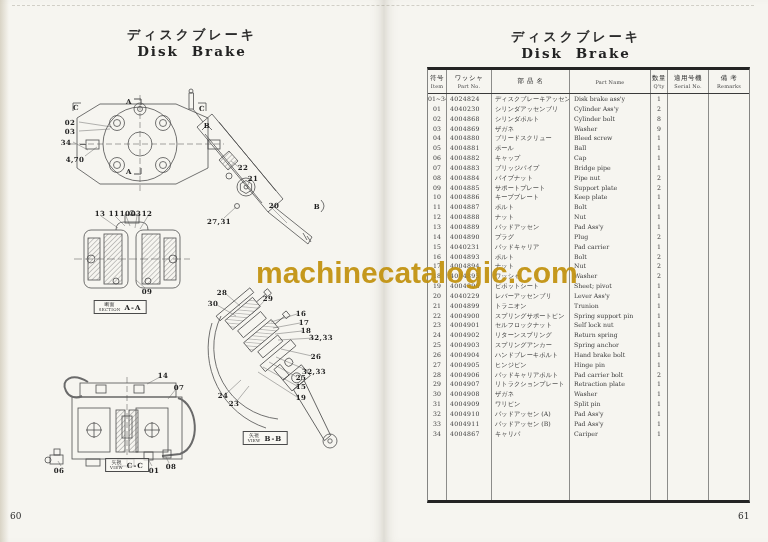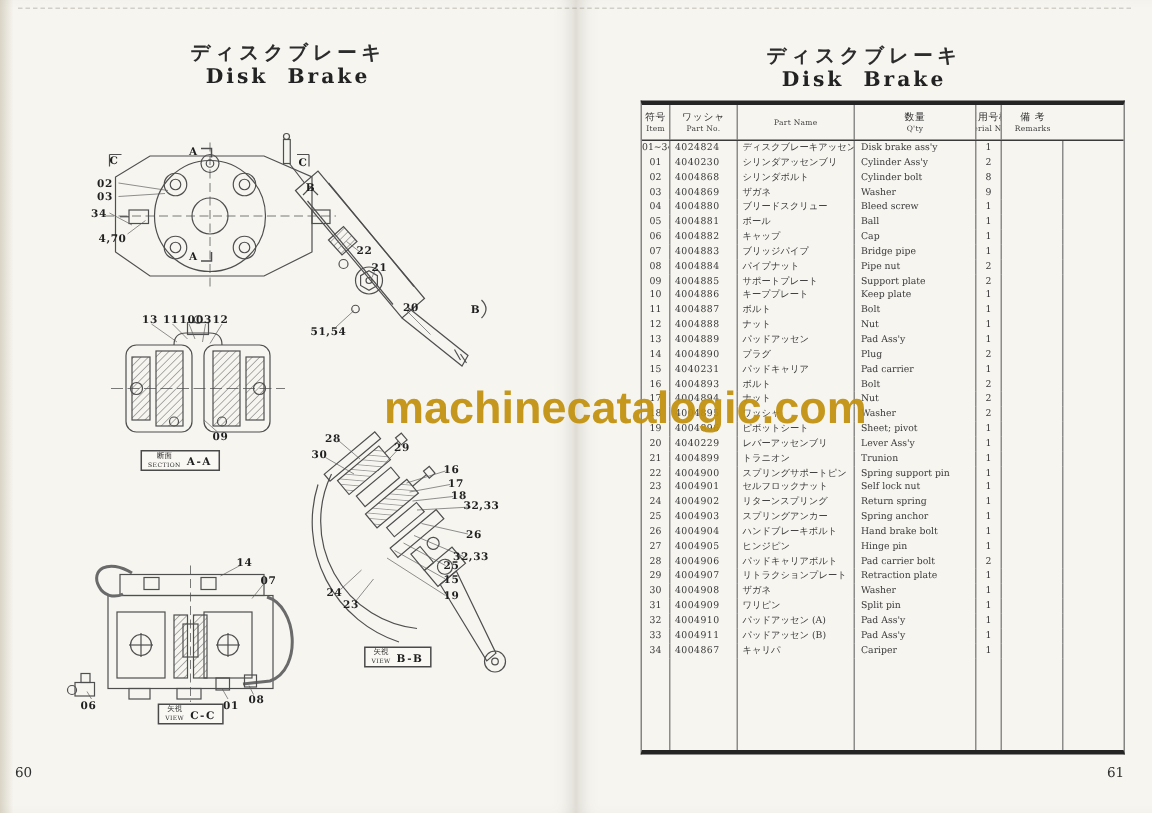--- a/index.html
+++ b/index.html
@@ -242,21 +242,21 @@
     <div class="callout" style="left: 70px; top: 122px;">02</div>
     <div class="callout" style="left: 70px; top: 131px;">03</div>
     <div class="callout" style="left: 66px; top: 142px;">34</div>
     <div class="callout" style="left: 75px; top: 159px;">4,70</div>
     <div class="callout" style="left: 207px; top: 125px;">B</div>
     <div class="callout" style="left: 129px; top: 171px;">A</div>
     <div class="callout" style="left: 243px; top: 167px;">22</div>
     <div class="callout" style="left: 253px; top: 178px;">21</div>
     <div class="callout" style="left: 274px; top: 205px;">20</div>
     <div class="callout" style="left: 317px; top: 206px;">B</div>
-    <div class="callout" style="left: 219px; top: 221px;">51,54</div>
+    <div class="callout" style="left: 219px; top: 221px;">27,31</div>
     <div class="callout" style="left: 100px; top: 213px;">13</div>
     <div class="callout" style="left: 114px; top: 213px;">11</div>
     <div class="callout" style="left: 125px; top: 213px;">10</div>
     <div class="callout" style="left: 136px; top: 213px;">03</div>
     <div class="callout" style="left: 147px; top: 213px;">12</div>
     <div class="callout" style="left: 147px; top: 291px;">09</div>
     <div class="callout" style="left: 163px; top: 375px;">14</div>
     <div class="callout" style="left: 179px; top: 387px;">07</div>
     <div class="callout" style="left: 59px; top: 470px;">06</div>
     <div class="callout" style="left: 154px; top: 470px;">01</div>
@@ -275,21 +275,21 @@
     <div class="callout" style="left: 301px; top: 397px;">19</div>
     <div class="callout" style="left: 223px; top: 395px;">24</div>
     <div class="callout" style="left: 234px; top: 403px;">23</div>
     <div class="viewbox" style="left: 120px; top: 307px;">
       <div class="vb-col">
         <div class="vb-jp">断面</div>
         <div class="vb-en">SECTION</div>
       </div>
       <div class="vb-sfx">A-A</div>
     </div>
-    <div class="viewbox" style="left: 127px; top: 476px;">
+    <div class="viewbox" style="left: 127px; top: 465px;">
       <div class="vb-col">
         <div class="vb-jp">矢視</div>
         <div class="vb-en">VIEW</div>
       </div>
       <div class="vb-sfx">C-C</div>
     </div>
     <div class="viewbox" style="left: 265px; top: 438px;">
       <div class="vb-col">
         <div class="vb-jp">矢視</div>
         <div class="vb-en">VIEW</div>
@@ -306,20 +306,23 @@
     <div class="prow phead">
         <div>
           <div class="h-jp">符号</div>
           <div class="h-en">Item</div>
         </div>
         <div>
           <div class="h-jp">ワッシャ</div>
           <div class="h-en">Part No.</div>
         </div>
         <div>
+          <div class="h-jp">部 品 名</div>
+        </div>
+        <div>
           <div class="h-en">Part Name</div>
         </div>
         <div>
           <div class="h-jp">数量</div>
           <div class="h-en">Q'ty</div>
         </div>
         <div>
           <div class="h-jp">適用号機</div>
           <div class="h-en">Serial No.</div>
         </div>

